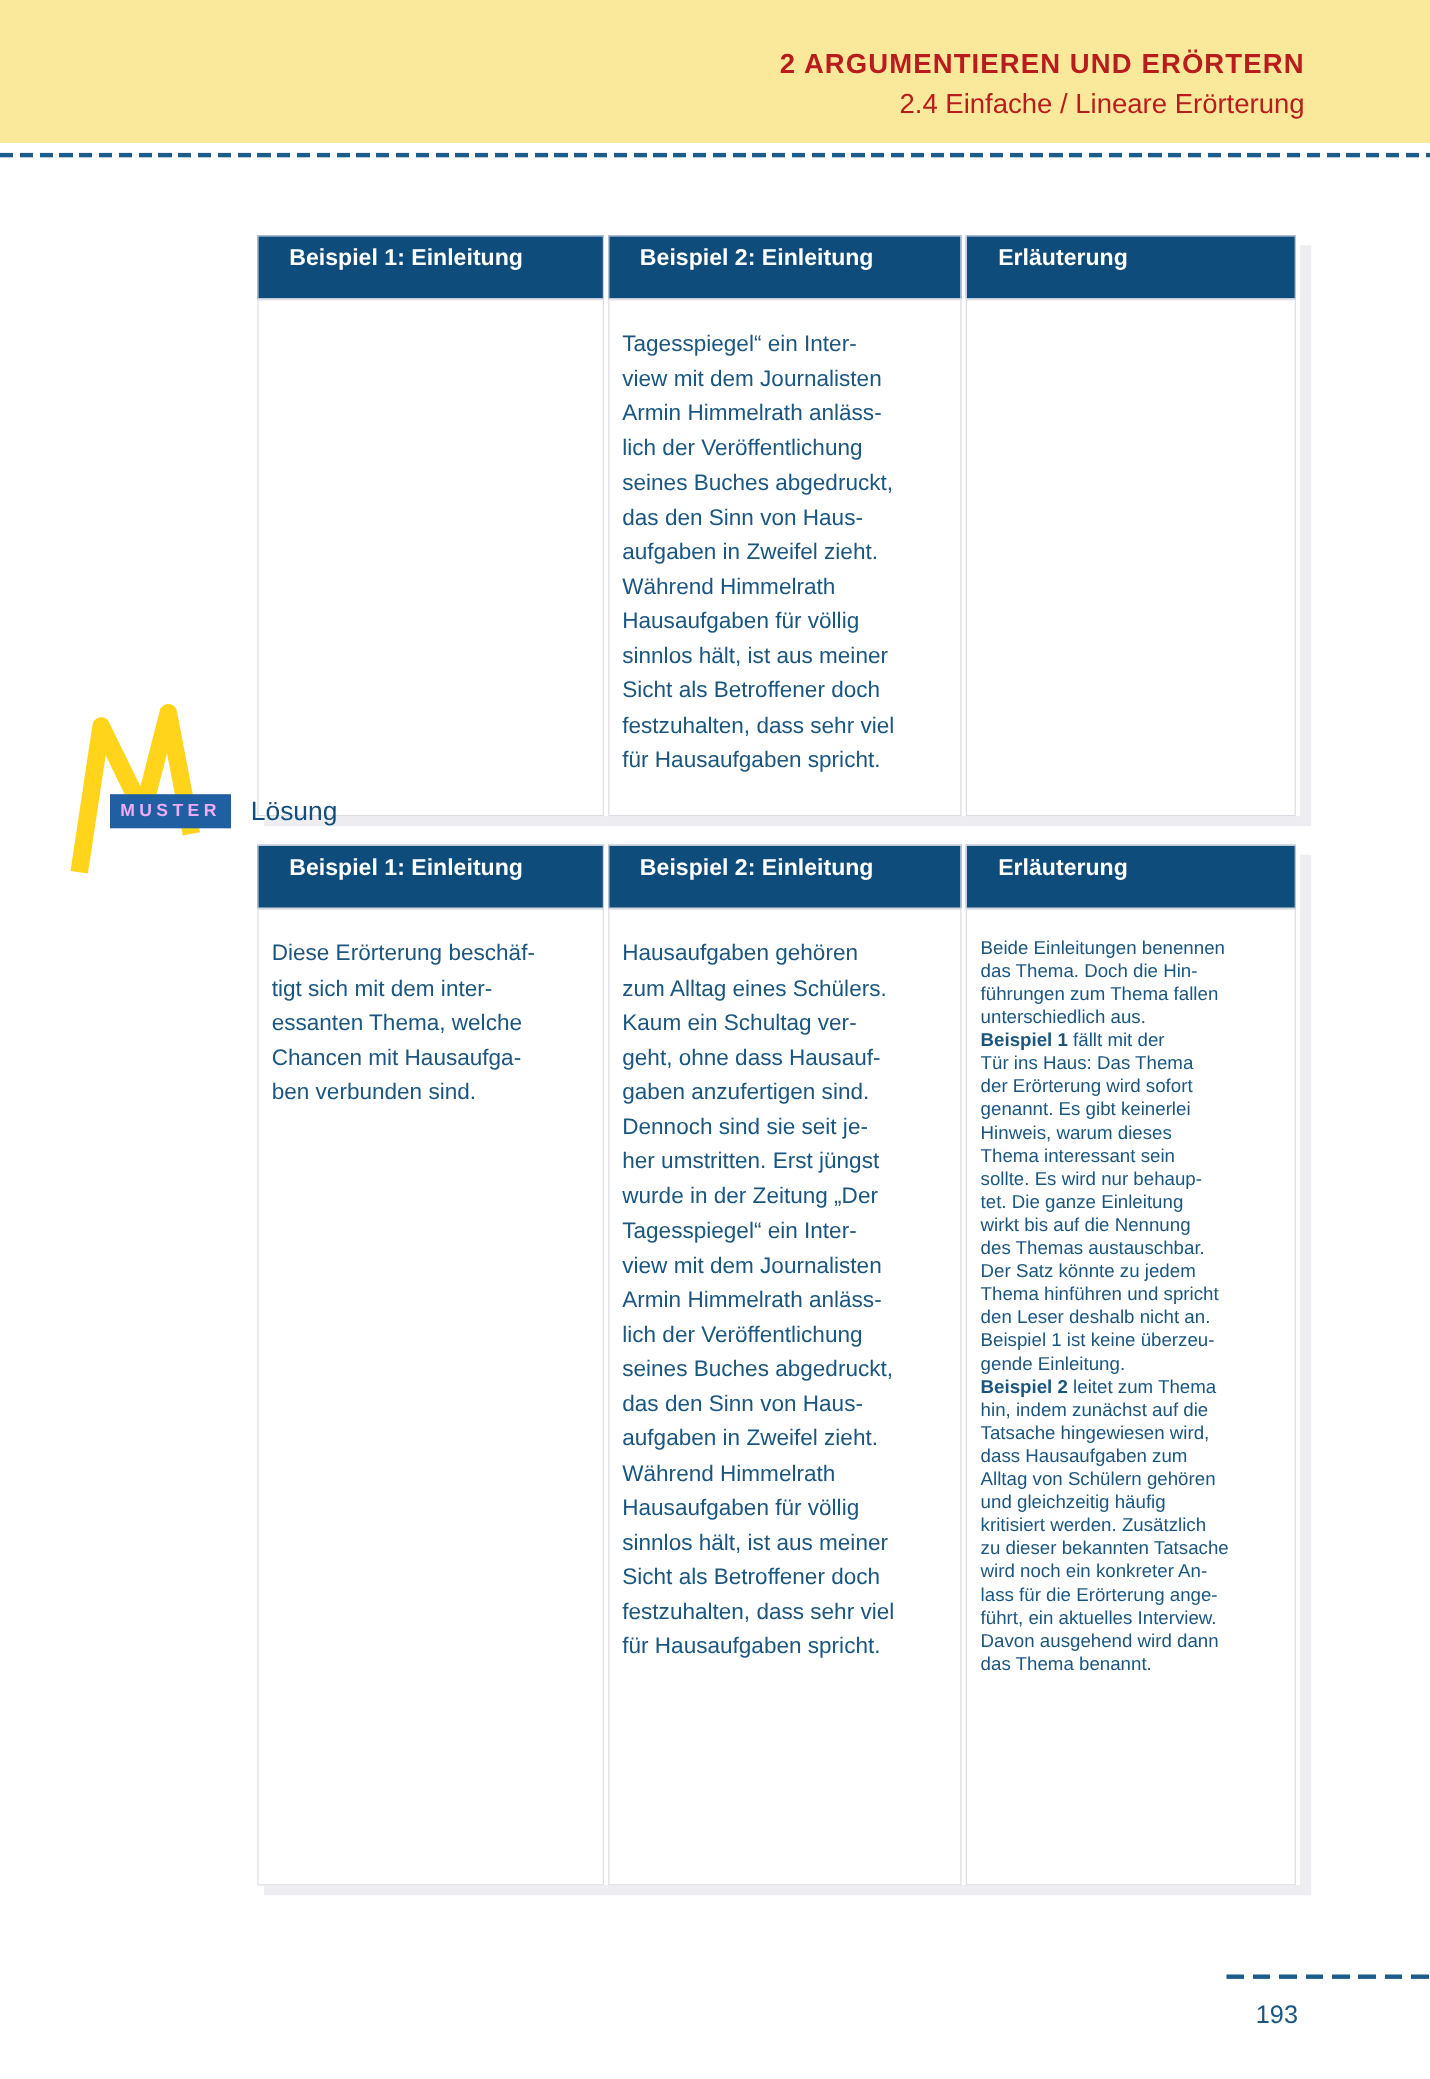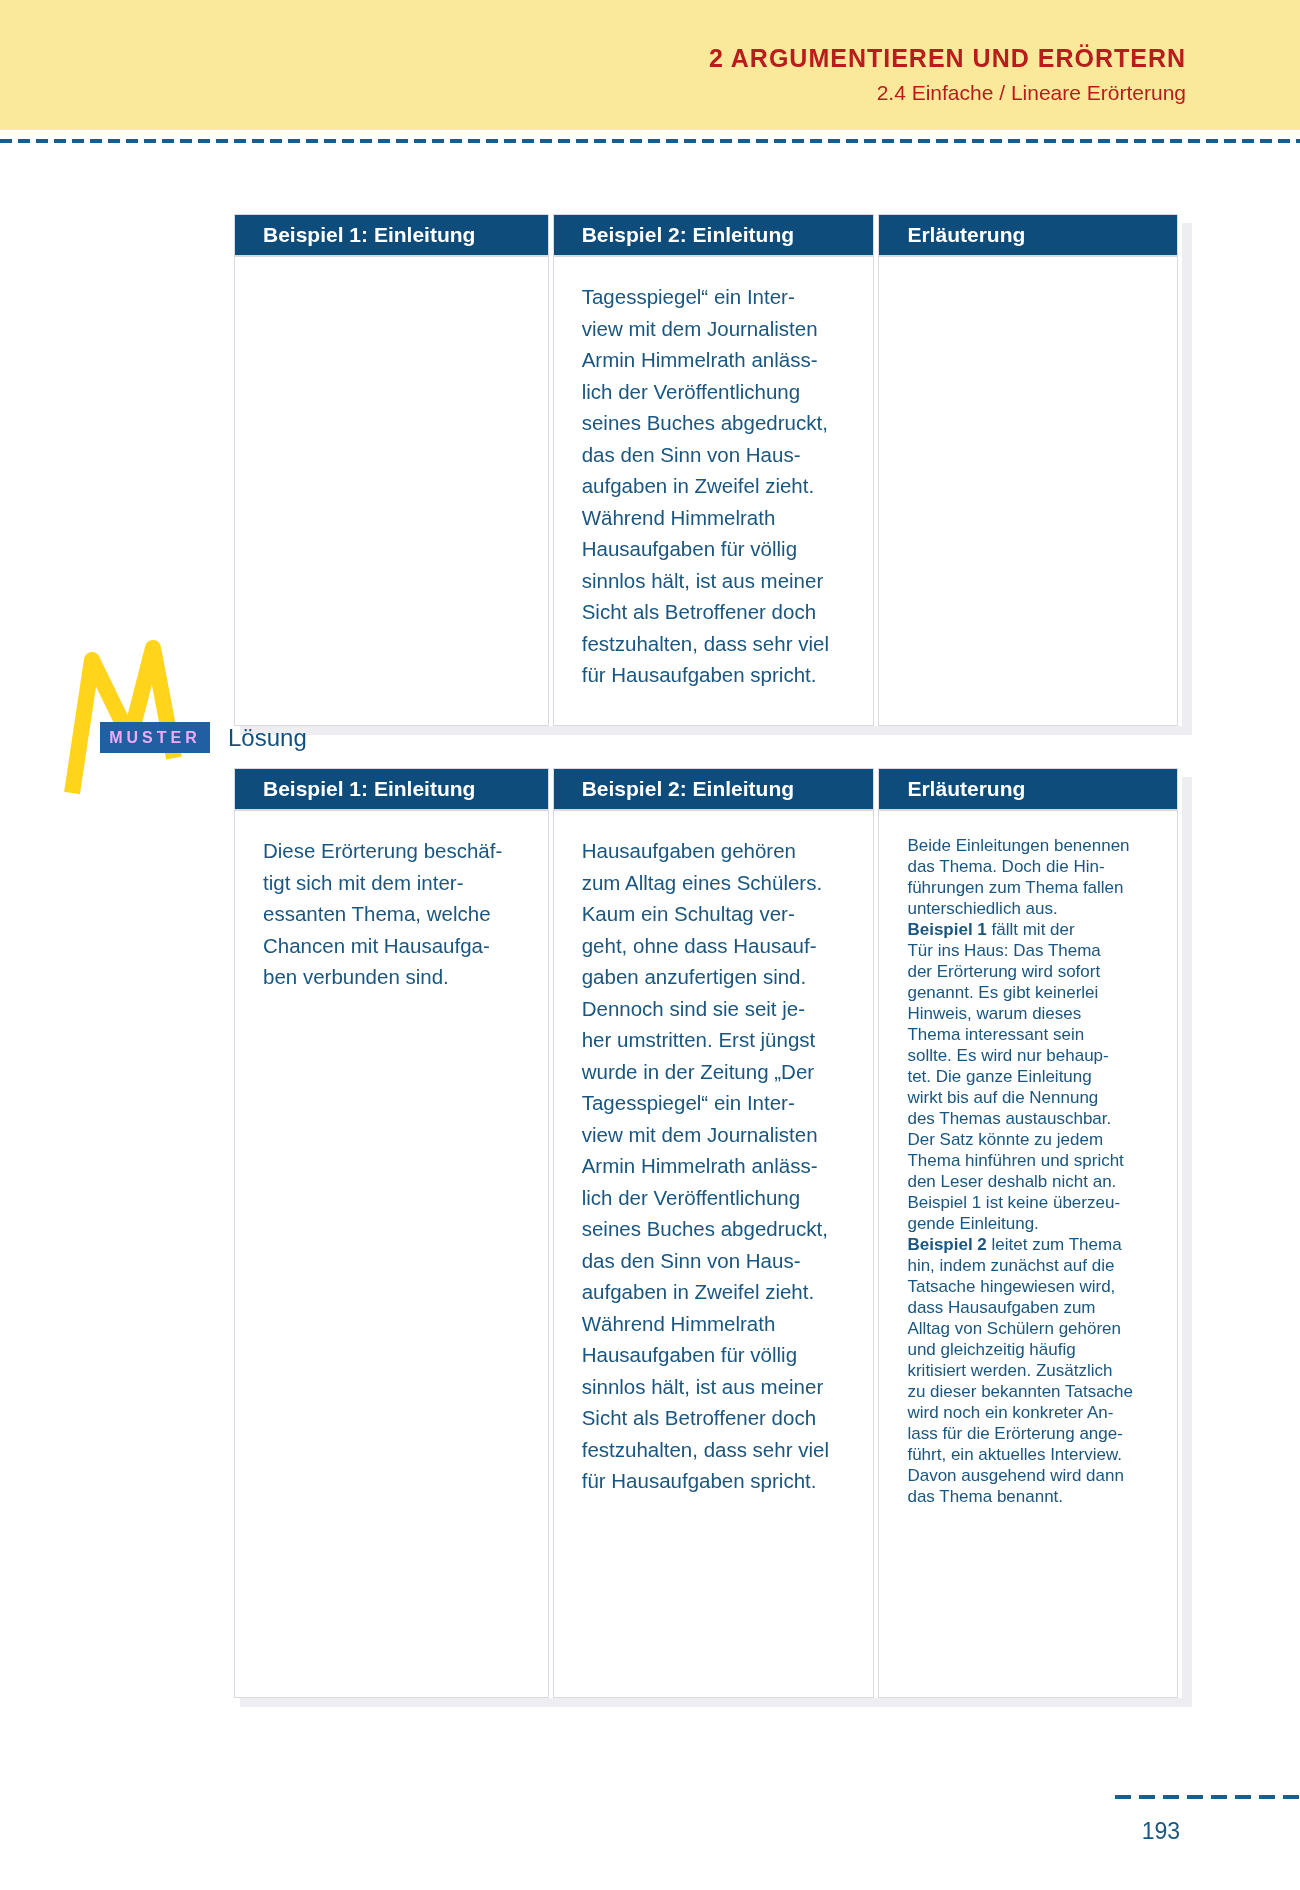--- a/index.html
+++ b/index.html
@@ -4,44 +4,44 @@
 <style>
   html,body{margin:0;padding:0;background:#ffffff;}
   #page{
     position:relative;width:1300px;height:1890px;background:#ffffff;
     font-family:"Liberation Sans",sans-serif;overflow:hidden;
   }
   
   .band{position:absolute;left:0;top:0;width:1300px;height:130px;background:#FBE99B;}
   .band-text{position:absolute;top:44px;right:114px;text-align:right;color:#b91c1c;}
   .band-title{font-size:25px;font-weight:bold;letter-spacing:1px;}
-  .band-sub{font-size:21px;margin-top:8px;}
+  .band-sub{font-size:25px;margin-top:8px;}
   .dash-top{
     position:absolute;left:0;top:139px;width:1300px;height:4px;
     background:repeating-linear-gradient(90deg,#1B5C8B 0 12px,transparent 12px 18px);
   }
   .dash-bottom{
     position:absolute;left:1115px;top:1795px;width:185px;height:4px;
     background:repeating-linear-gradient(90deg,#1B5C8B 0 16px,transparent 16px 24px);
   }
   
   table.book{
     position:absolute;left:230px;width:952px;table-layout:fixed;
     border-collapse:separate;border-spacing:4px 0;
   }
   table.book.t1{top:214px;}
   table.book.t2{top:768px;}
   table.book th{
     background:#0E4C7C;color:#ffffff;font-size:21px;font-weight:bold;
-    text-align:left;padding:0 0 0 28px;height:40px;vertical-align:middle;
+    text-align:left;padding:0 0 16px 28px;height:40px;vertical-align:middle;
     border:1.5px solid #D9D9E1;
   }
   table.book td{
     background:#ffffff;border:1.5px solid #D9D9E1;vertical-align:top;
-    color:#1A567F;padding:24px 12px 24px 28px;
+    color:#1A567F;padding:24px 12px 24px 12px;
   }
   table.book{box-shadow:10px 9px 0 #EDEDF2;}
   .col-a{width:312px;} .col-b{width:319px;} .col-c{width:297px;}
   td.big{font-size:20.5px;line-height:31.5px;}
   td.small{font-size:17px;line-height:21px;padding-top:20px;margin-top:31px;}
   .t1 td{height:420px;}
   .t2 td{height:838px;}
   td strong{font-weight:bold;}
   
   .m-logo{position:absolute;left:58px;top:638px;}

